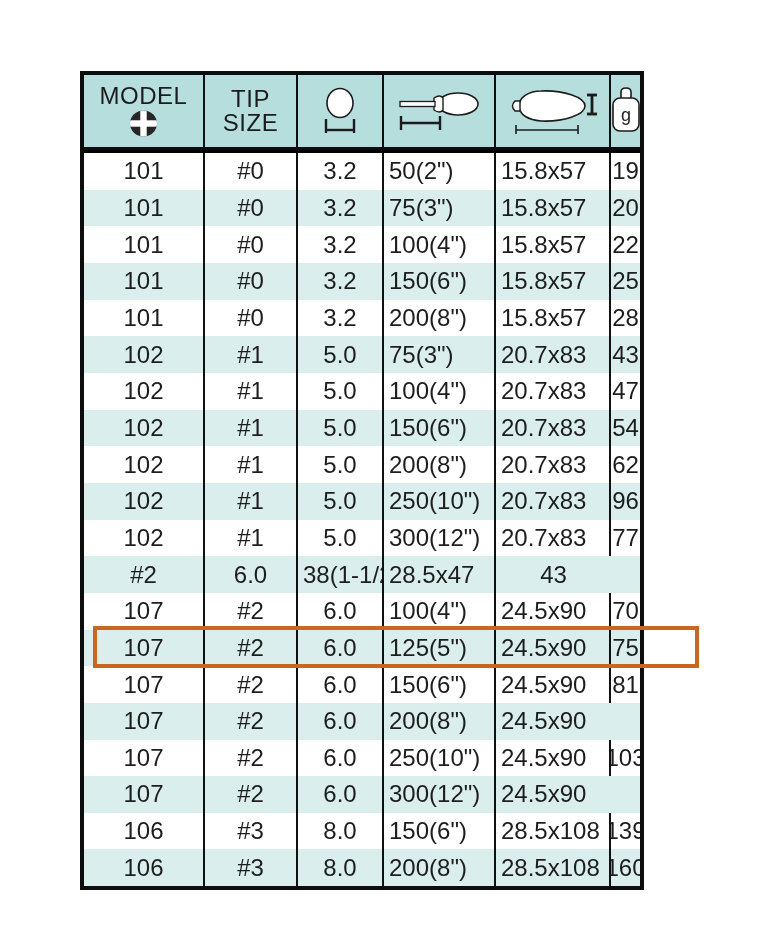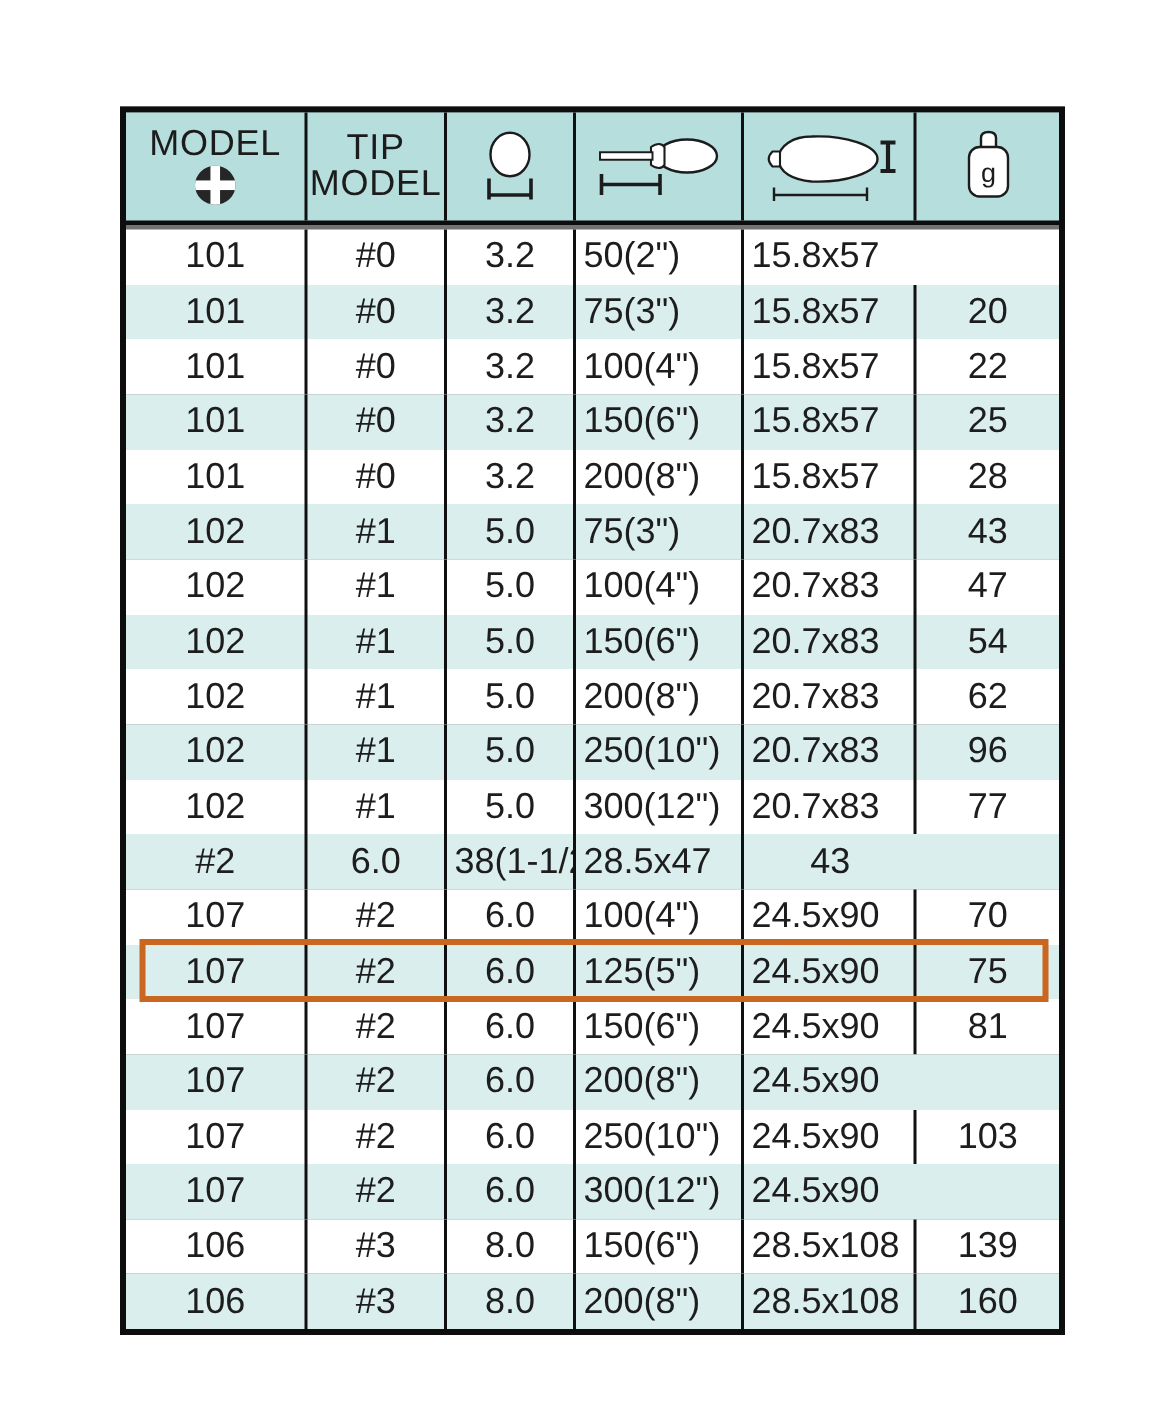--- a/index.html
+++ b/index.html
@@ -1,21 +1,21 @@
 <!DOCTYPE html>
 <html><head>
 <meta charset="utf-8">
 <style>
   * { margin:0; padding:0; box-sizing:border-box; }
   body { background:#ffffff; font-family:"Liberation Sans", sans-serif; }
   .page { position:relative; width:784px; height:952px; background:#ffffff; overflow:hidden; }
 
   .spec-table {
-    position:absolute; left:80px; top:71px; width:630px; height:819px;
-    border:4px solid #0d0d0d; background:#737373;
+    position:absolute; left:80px; top:71px; width:564px; height:819px;
+    border:4px solid #0d0d0d; background:#000000;
   }
 
   .hrow {
     display:grid; grid-template-columns:121px 93px 86px 112px 115px 1fr;
     height:75px; background:#b5dedd; border-bottom:3px solid #0d0d0d;
   }
   .hcell {
     display:flex; flex-direction:column; align-items:center; justify-content:center;
     border-right:2px solid #101010; overflow:hidden;
   }
@@ -66,21 +66,21 @@
           <ellipse cx="14.5" cy="14.5" rx="13.5" ry="13" fill="#262626"></ellipse>
           <g clip-path="url(#pclip)" fill="#ffffff">
             <rect x="0" y="11.3" width="29" height="6.4"></rect>
             <rect x="11.3" y="0" width="6.4" height="29"></rect>
           </g>
         </svg>
       </div>
 
       <div class="hcell c1">
         <span class="hlabel">TIP
-MODEL</span>
+SIZE</span>
       </div>
 
       <div class="hcell c2">
         <svg width="48" height="50" viewBox="0 0 48 50">
           <ellipse cx="24" cy="17" rx="13" ry="14.5" fill="#ffffff" stroke="#1c1c1c" stroke-width="1.6"></ellipse>
           <g stroke="#1c1c1c" stroke-width="2.4">
             <line x1="10" y1="44" x2="38" y2="44"></line>
             <line x1="10" y1="33" x2="10" y2="47"></line>
             <line x1="38" y1="33" x2="38" y2="47"></line>
           </g>
@@ -127,20 +127,21 @@
 
     </div>
 
     <div class="tbody">
         <div class="row">
           <div class="cell c0">101</div>
           <div class="cell c1">#0</div>
           <div class="cell c2">3.2</div>
           <div class="cell c3">50(2")</div>
           <div class="cell c4">15.8x57</div>
+          <div class="cell c5">19</div>
         </div>
         <div class="row stripe" style="background: rgb(217, 238, 237);">
           <div class="cell c0">101</div>
           <div class="cell c1">#0</div>
           <div class="cell c2">3.2</div>
           <div class="cell c3">75(3")</div>
           <div class="cell c4">15.8x57</div>
           <div class="cell c5">20</div>
         </div>
         <div class="row">

